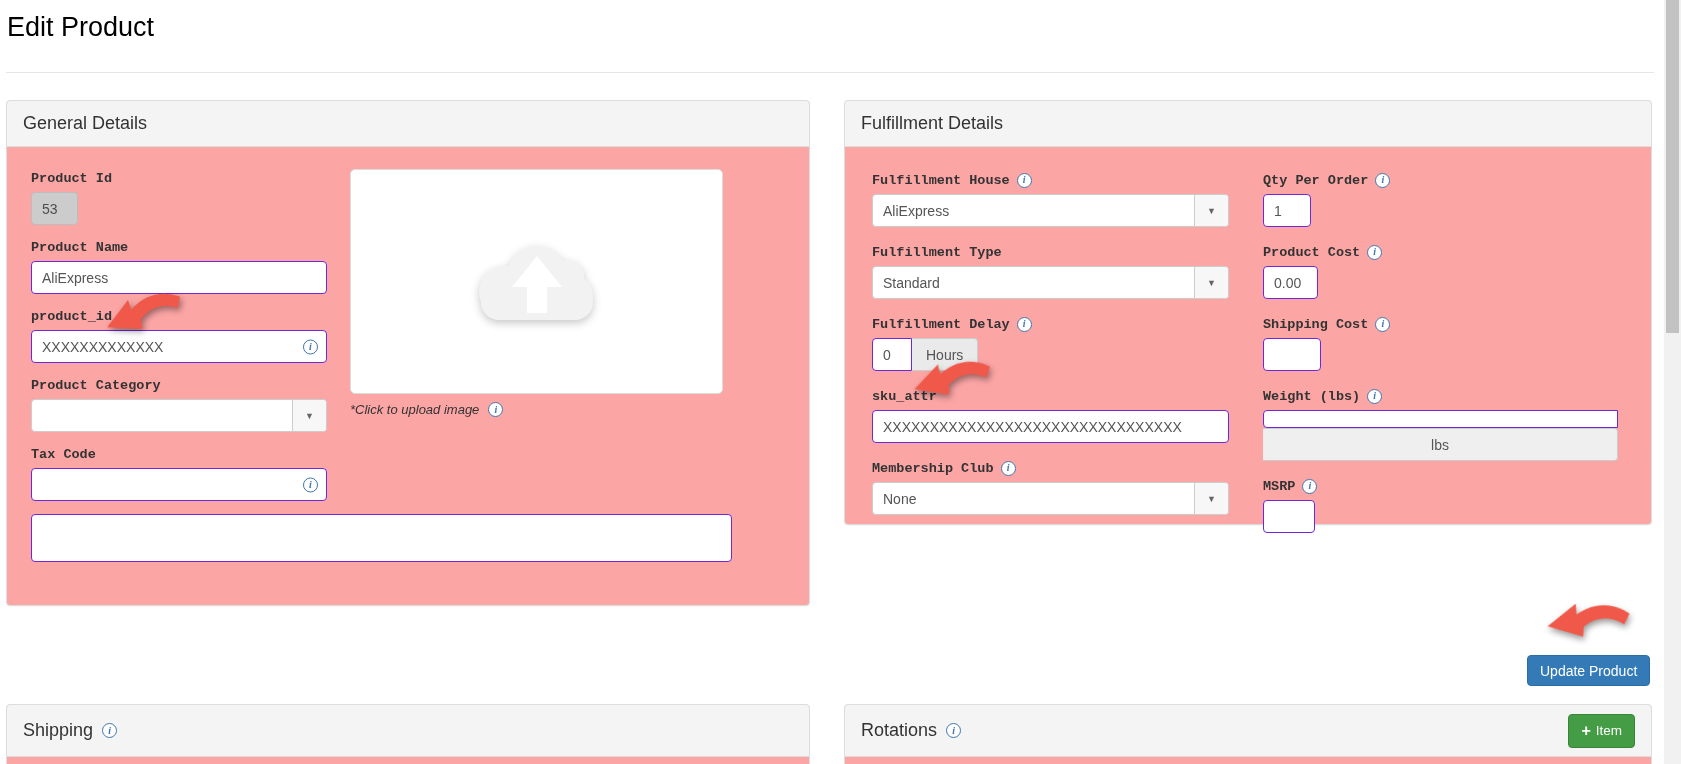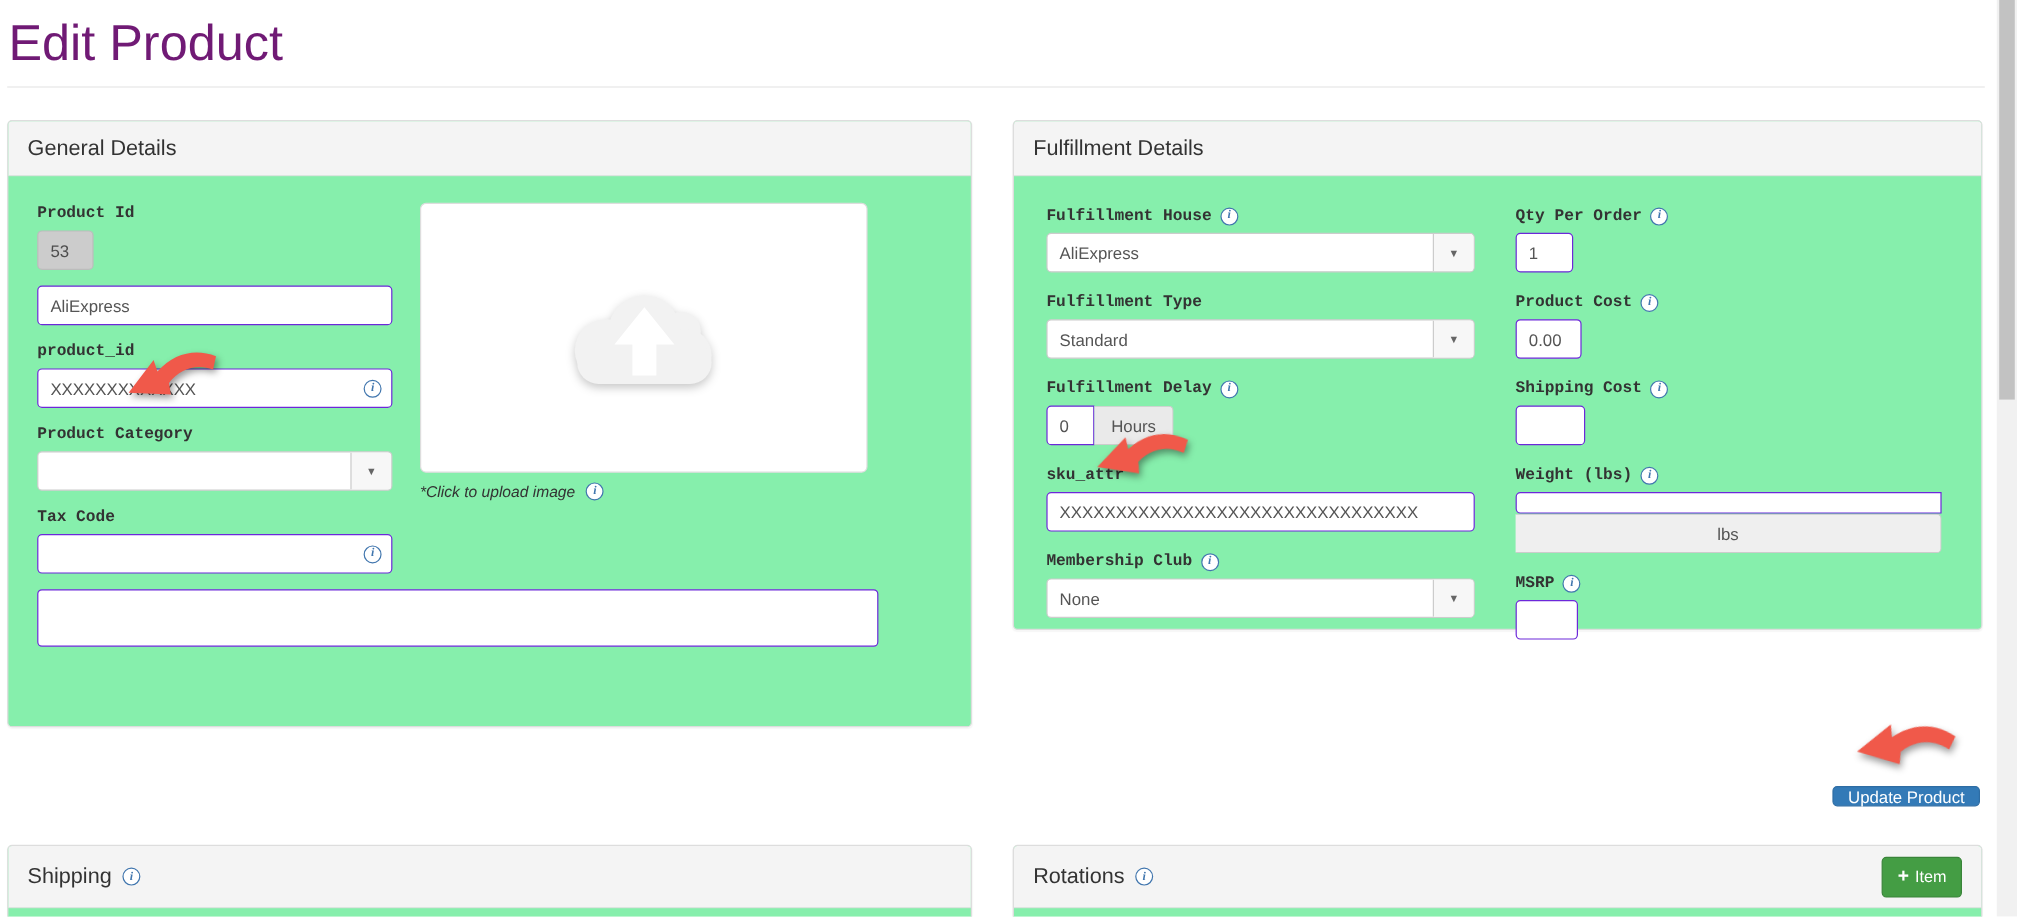--- a/index.html
+++ b/index.html
@@ -1,23 +1,23 @@
 <!DOCTYPE html>
 <html><head>
 <meta charset="utf-8">
 <style>
   * { box-sizing: border-box; margin: 0; padding: 0; }
   html, body { width: 1681px; height: 764px; }
   body { font-family: "Liberation Sans", sans-serif; background: #fff; overflow: hidden; }
   .page { position: relative; width: 1681px; height: 764px; background: #fff; overflow: hidden; }
 
-  .page-title { position: absolute; left: 7px; top: 12px; font-size: 42px; font-weight: normal; color: #701a75; }
+  .page-title { position: absolute; left: 7px; top: 12px; font-size: 27px; font-weight: normal; color: #000000; }
   .rule { position: absolute; left: 6px; top: 72px; width: 1648px; border-top: 1px solid #e6e6e6; }
 
-  .panel { position: absolute; background: #86efac; border: 1px solid #ddd; border-radius: 4px; box-shadow: 0 1px 1px rgba(0,0,0,.04); }
+  .panel { position: absolute; background: #fca5a5; border: 1px solid #ddd; border-radius: 4px; box-shadow: 0 1px 1px rgba(0,0,0,.04); }
   .panel-heading { display: flex; align-items: center; justify-content: space-between; height: 46px; padding: 0 16px;
                    background: #f4f4f4; border-bottom: 1px solid #ddd; border-radius: 3px 3px 0 0; }
   .panel-heading.tall { height: 52px; }
   .panel-title { font-size: 18px; color: #333; }
   .title-row { display: flex; align-items: center; gap: 9px; }
 
   #panel-general { left: 6px; top: 100px; width: 804px; height: 506px; }
   #panel-fulfillment { left: 844px; top: 100px; width: 808px; height: 425px; }
   #panel-variants { left: 6px; top: 704px; width: 804px; height: 90px; }
   #panel-rotations { left: 844px; top: 704px; width: 808px; height: 90px; }
@@ -61,21 +61,21 @@
   .weight-group { width: 355px; flex-direction: column; }
   .weight-group .ctrl { flex: 1; }
   .weight-group .addon { background: #efefef; }
 
   .upload-box { width: 373px; height: 225px; border: 1px solid #ddd; border-radius: 5px;
                 display: flex; align-items: center; justify-content: center; background: #fff; cursor: pointer; }
   .cloud-svg { filter: drop-shadow(0 3px 4px rgba(0,0,0,.22)); }
   .upload-caption { margin-top: 8px; display: flex; align-items: flex-end; gap: 9px;
                     font-size: 13px; font-style: italic; color: #333; }
 
-  .btn-primary { position: absolute; left: 1527px; top: 655px; height: 17px; padding: 0 12px;
+  .btn-primary { position: absolute; left: 1527px; top: 655px; height: 31px; padding: 0 12px;
                  background: #337ab7; border: 1px solid #2e6da4; border-radius: 4px;
                  color: #fff; font-size: 14px; font-family: inherit; cursor: pointer; }
   .btn-success { height: 34px; padding: 0 12px; background: #449d44; border: 1px solid #398439; border-radius: 4px;
                  color: #fff; font-size: 13.5px; font-family: inherit; cursor: pointer;
                  display: inline-flex; align-items: center; gap: 5px; }
   .btn-success .plus { font-weight: bold; font-size: 16px; line-height: 1; }
 
   .anno-arrow { position: absolute; filter: drop-shadow(2px 3px 3px rgba(0,0,0,.4)); pointer-events: none; }
   .anno-arrow path { fill: #f0594a; }
 
@@ -96,20 +96,23 @@
     </div>
     <div class="gd-body">
       <div class="col-fields">
         <div class="form-group">
           <div class="label-row">
               <span class="form-label">Product Id</span>
             </div>
           <input class="ctrl ctrl-disabled w-47" readonly="" value="53" style="">
         </div>
         <div class="form-group">
+          <div class="label-row">
+              <span class="form-label">Product Name</span>
+            </div>
           <input class="ctrl w-full" value="AliExpress" style="">
         </div>
         <div class="form-group">
           <div class="label-row">
               <span class="form-label">product_id</span>
             </div>
           <div class="input-wrap">
             <input class="ctrl w-full" value="XXXXXXXXXXXXX" style="">
             <span class="info-icon input-info">i</span>
           </div>

